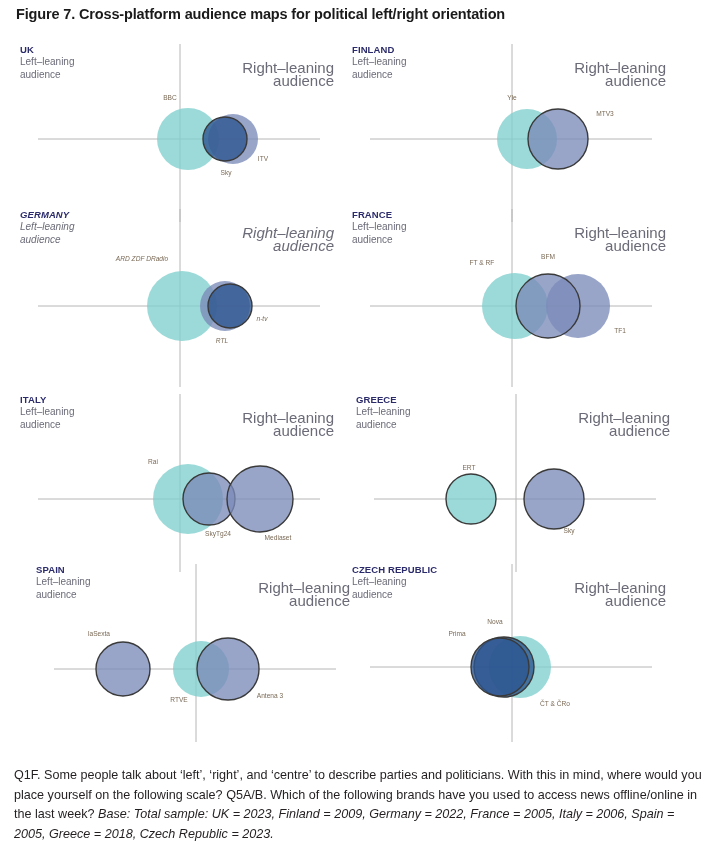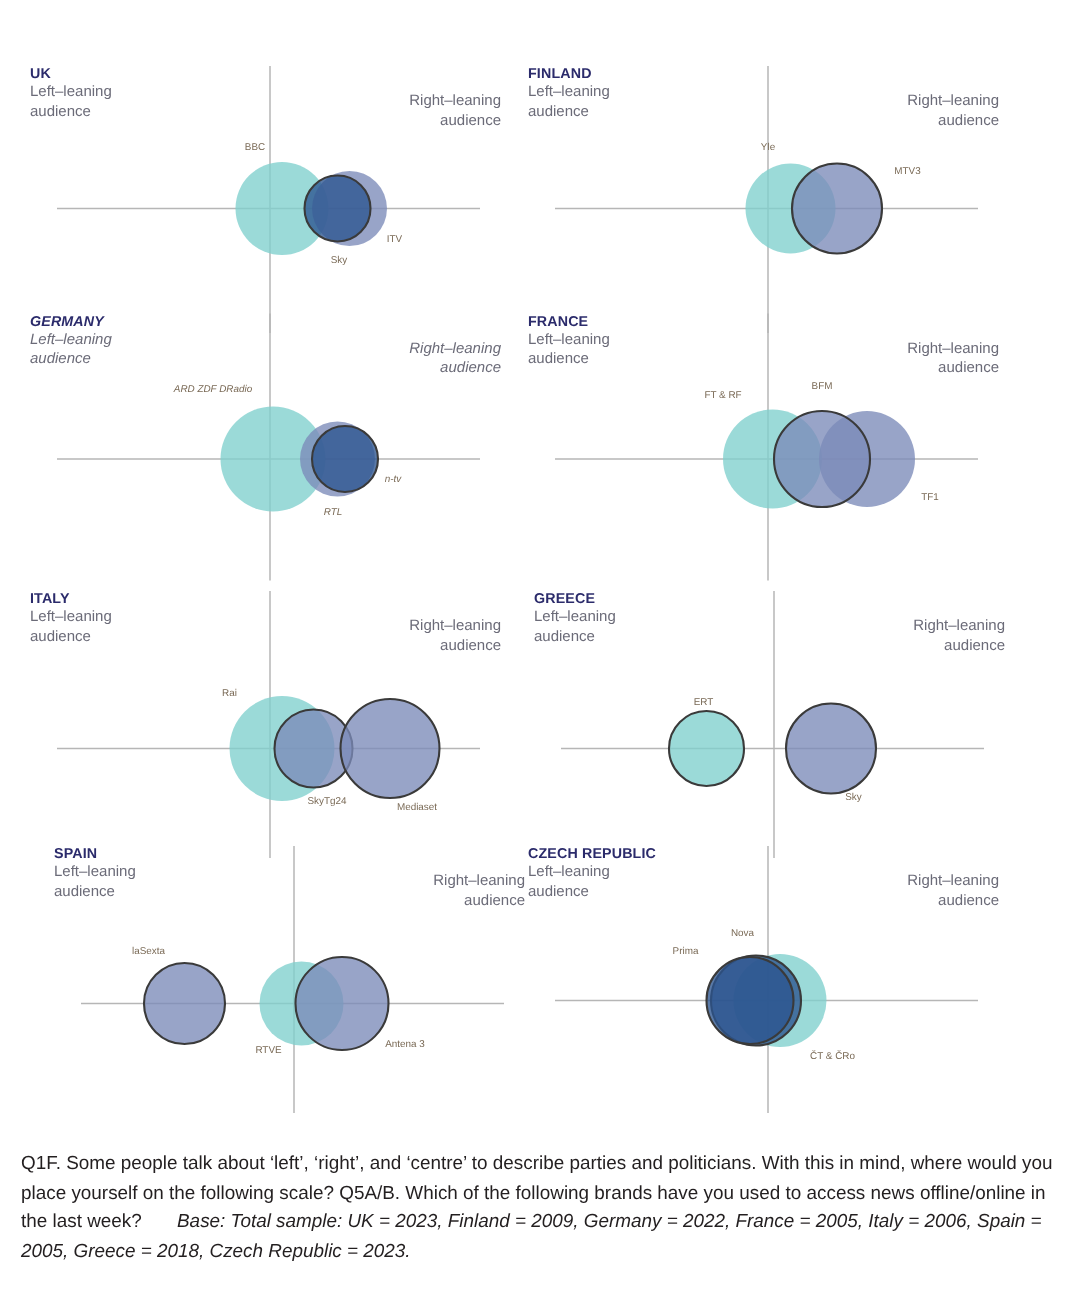--- a/index.html
+++ b/index.html
@@ -28,45 +28,46 @@
     text-transform:uppercase;
     white-space:nowrap;
   }
   .panel .lbl-left{
     position:absolute;left:0;top:12px;
     font-size:10px;line-height:12.5px;color:#6b6b78;
     text-align:left;white-space:nowrap;
   }
   .panel .lbl-right{
     position:absolute;right:16px;top:18px;
-    font-size:10px;line-height:12.5px;color:#6b6b78;
+    font-size:15px;line-height:12.5px;color:#6b6b78;
     text-align:right;white-space:nowrap;
   }
 
   .plot{position:absolute;left:0;top:0;width:330px;height:160px;}
   .plot svg{display:block;}
 
   .bubble-label{
     font-size:6.6px;
     fill:#7a6a56;
     font-family:"Liberation Sans", sans-serif;
   }
 
   .footnote{
     position:absolute;left:14px;top:766px;width:690px;
     font-size:12.6px;line-height:19.5px;color:#231f20;
   }
   .footnote b{font-weight:normal;}
-  .footnote i{margin-left:20px;}
+  .footnote i{}
 </style>
 </head>
 <body>
 
 <div class="page">
 
+  <div class="fig-title">Figure 7. Cross-platform audience maps for political left/right orientation</div>
 
   <div class="panels" id="panels">
       <div class="panel" style="left: 20px; top: 0px; width: 330px; height: 180px;">
         <div class="country">UK</div>
         <div class="lbl-left">Left–leaning<br>audience</div>
         <div class="lbl-right">Right–leaning<br>audience</div>
         <div class="plot">
           <svg width="330" height="180" viewBox="0 0 330 180">
             <line x1="18" x2="300" y1="95" y2="95" stroke="#b6b6b6" stroke-width="1"></line>
             <line x1="160" x2="160" y1="-28" y2="178" stroke="#b6b6b6" stroke-width="1"></line>

